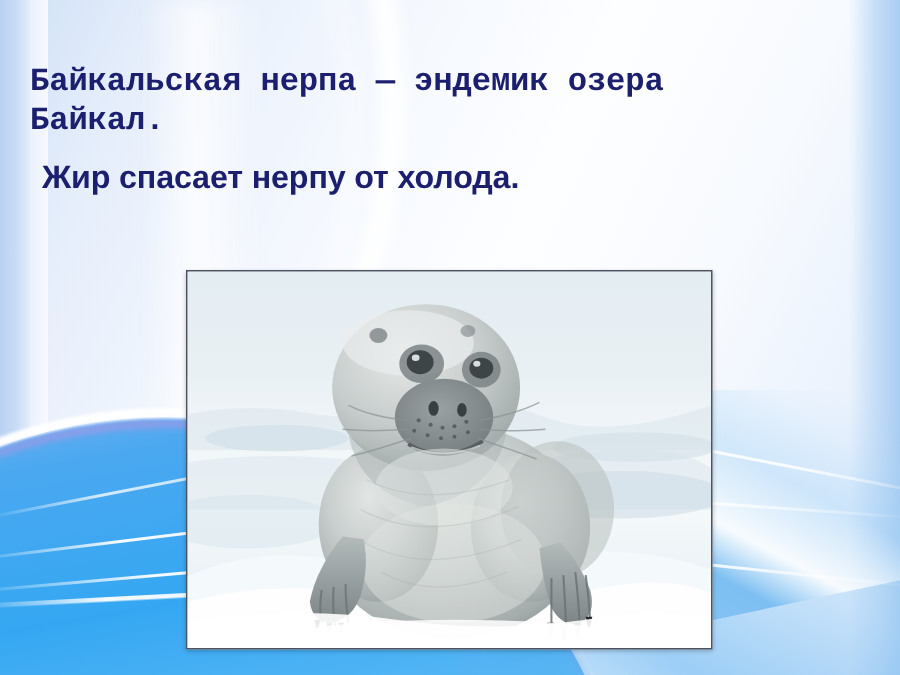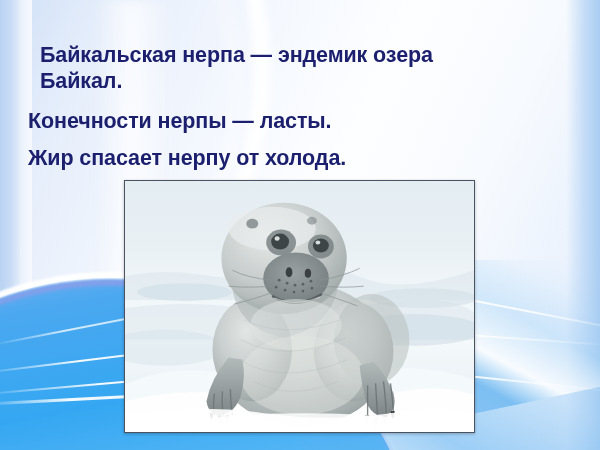--- a/index.html
+++ b/index.html
@@ -173,21 +173,21 @@
     font-weight: bold;
     font-size: 21.5px;
     line-height: 26px;
     letter-spacing: -0.1px;
     margin: 0 0 11px 0;
     padding-left: 28px;
     padding-right: 95px;
     text-indent: 0;
     white-space: pre-line;
   }
-  .line.l1 { padding-left: 40px; text-indent: 0; }
+  .line.l1 { padding-left: 20px; text-indent: 0; font-family: Liberation Mono, monospace; }
   .line.l2 { margin-top: 14px; }
   .line.l3 { margin-top: 1px; }
 
   
   .photo {
     position: absolute;
     left: 124px;
     top: 180px;
     width: 351px;
     height: 253px;
@@ -223,21 +223,20 @@
     <div class="streak s3"></div>
     <div class="streak s4"></div>
     <div class="streak s5"></div>
     <div class="streak s6"></div>
     <div class="streak s7"></div>
   </div>
 
   <div class="text-block">
     <p class="line l1">Байкальская нерпа — эндемик озера
   Байкал.</p>
-    <p class="line l2">Конечности нерпы — ласты.</p>
     <p class="line l3">Жир спасает нерпу от холода.</p>
   </div>
 
   <div class="photo">
     <svg viewBox="0 0 351 253" preserveAspectRatio="none">
       <defs>
         <linearGradient id="skyG" x1="0" y1="0" x2="0" y2="1">
           <stop offset="0" stop-color="#e4edf2"></stop>
           <stop offset="1" stop-color="#f4f8fa"></stop>
         </linearGradient>

